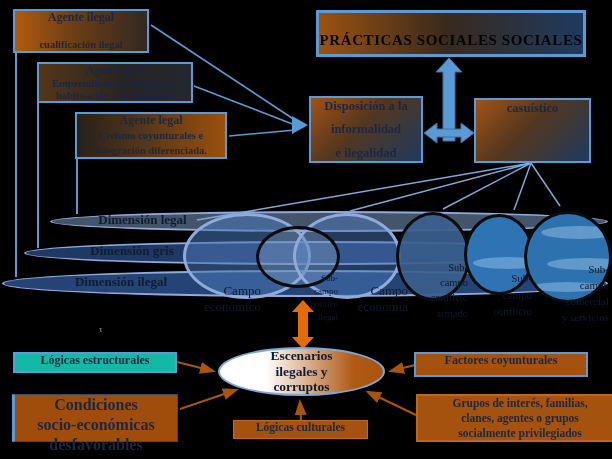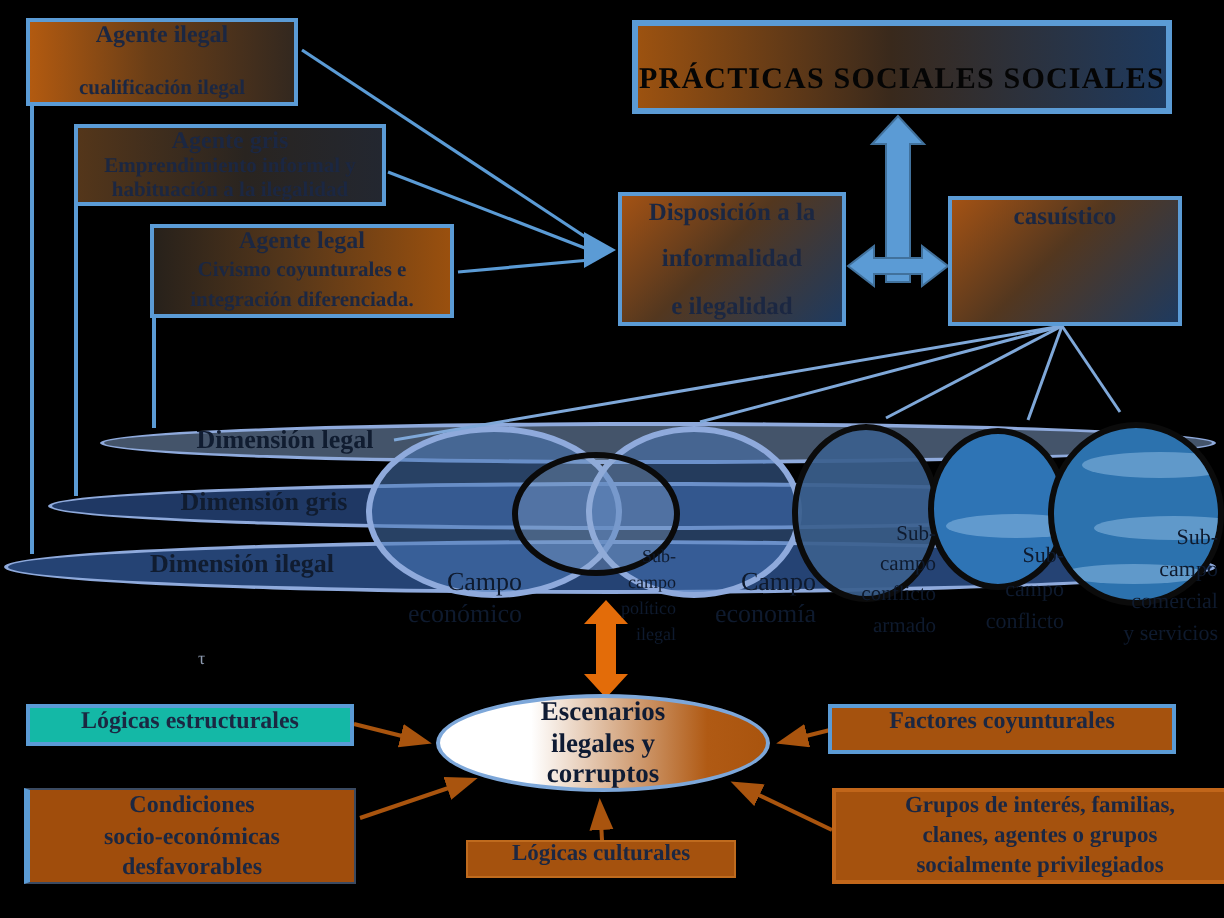--- a/index.html
+++ b/index.html
@@ -29,21 +29,21 @@
     justify-content:flex-end;padding-bottom:5px;}
   .disposicion{left:309px;top:96px;width:114px;height:67px;border:2px solid #5B9BD5;
     background:linear-gradient(135deg,#a35214,#53371f 45%,#1e3a5f 100%);
     font-size:12.5px;line-height:1.3;}
   .orden{left:474px;top:98px;width:117px;height:65px;border:2px solid #5B9BD5;
     background:linear-gradient(135deg,#a35214,#53371f 45%,#1e3a5f 100%);
     font-size:12.5px;line-height:1.35;}
   .estructurales{left:13px;top:352px;width:164px;height:21px;background:#14b8a6;
     border:2px solid #5B9BD5;font-size:12px;}
   .condiciones{left:12px;top:394px;width:166px;height:48px;background:#a04d0c;
-    border:1px solid #3b4a61;border-left:3px solid #5B9BD5;font-size:12px;line-height:1.25;}
+    border:1px solid #3b4a61;border-left:3px solid #5B9BD5;font-size:16px;line-height:1.25;}
   .culturales{left:233px;top:420px;width:135px;height:19px;background:#a5520e;
     border:1.5px solid #bf6b1e;font-size:11.5px;}
   .coyunturales{left:414px;top:352px;width:174px;height:25px;background:#a5520e;
     border:2px solid #5B9BD5;font-size:12px;}
   .grupos{left:416px;top:394px;width:208px;height:48px;background:#a5520e;
     border:2px solid #c1661a;font-size:11.5px;line-height:1.25;}
 
   
   .band{position:absolute;border-radius:50%;border:2px solid #8FAADC;box-sizing:border-box;z-index:1;}
   .band-legal{left:50px;top:211px;width:558px;height:21px;background:#44546A;}

